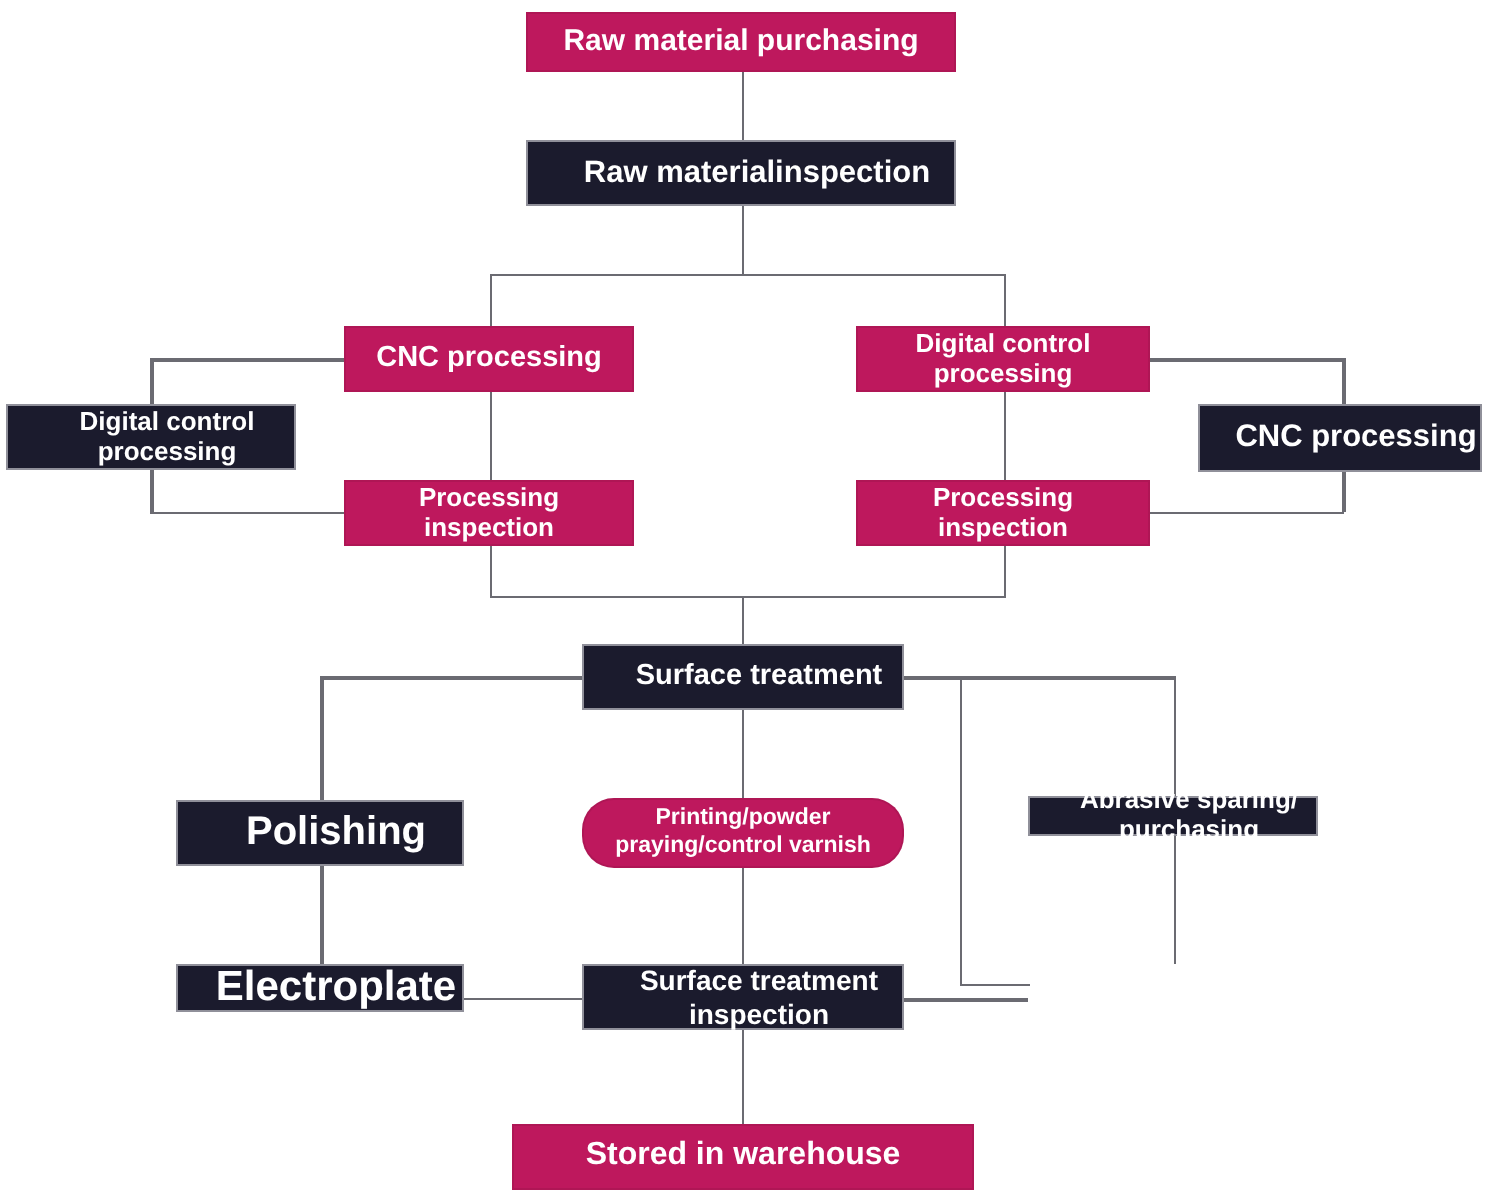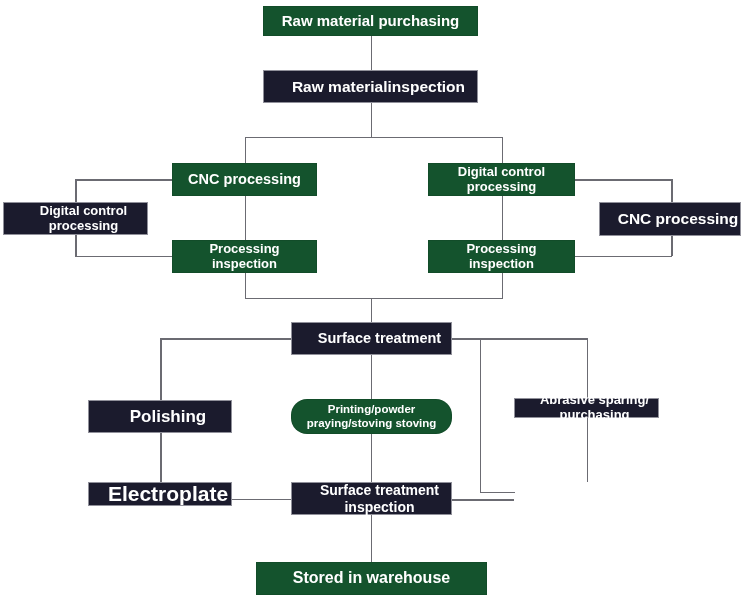--- a/index.html
+++ b/index.html
@@ -8,21 +8,21 @@
     font-family:"Liberation Sans", sans-serif;
   }
   .line{position:absolute;background:#6b6b72;z-index:1;}
   .hline{height:1.5px;}
   .vline{width:1.5px;}
   .node{
     position:absolute;z-index:2;display:flex;flex-direction:column;
     align-items:center;justify-content:center;text-align:center;
     color:#ffffff;font-weight:700;line-height:1.15;box-sizing:border-box;
   }
-  .node.cyan{background:#14532d;border:1px solid rgba(0,0,0,0.08);}
+  .node.cyan{background:#be185d;border:1px solid rgba(0,0,0,0.08);}
   .node.dark{background:#1b1b2d;border:1px solid #90909a;padding-left:16px;}
   .node span{display:block;}
 </style>
 </head>
 <body>
 
 <div id="stage">
 
   <div class="line vline" style="left:370.5px;top:35px;height:35px;"></div>
   <div class="line vline" style="left:370.5px;top:103px;height:34px;"></div>
@@ -88,27 +88,27 @@
 
   <div class="node cyan" style="left:428px;top:240px;width:147px;height:33px;font-size:13px;">
     <span>Processing</span>
     <span>inspection</span>
   </div>
 
   <div class="node dark" style="left:291px;top:322px;width:161px;height:33px;font-size:14.5px;">
     <span>Surface treatment</span>
   </div>
 
-  <div class="node dark" style="left:88px;top:400px;width:144px;height:33px;font-size:17px;">
+  <div class="node dark" style="left:88px;top:400px;width:144px;height:33px;font-size:20px;">
     <span>Polishing</span>
   </div>
 
   <div class="node cyan" style="left:291px;top:399px;width:161px;height:35px;font-size:11.5px;border-radius:16px;">
     <span>Printing/powder</span>
-    <span>praying/stoving stoving</span>
+    <span>praying/control varnish</span>
   </div>
 
   <div class="node dark" style="left:514px;top:398px;width:145px;height:20px;font-size:13px;">
     <span>Abrasive sparing/</span>
     <span>purchasing</span>
   </div>
 
   <div class="node dark" style="left:88px;top:482px;width:144px;height:24px;font-size:21px;">
     <span>Electroplate</span>
   </div>

